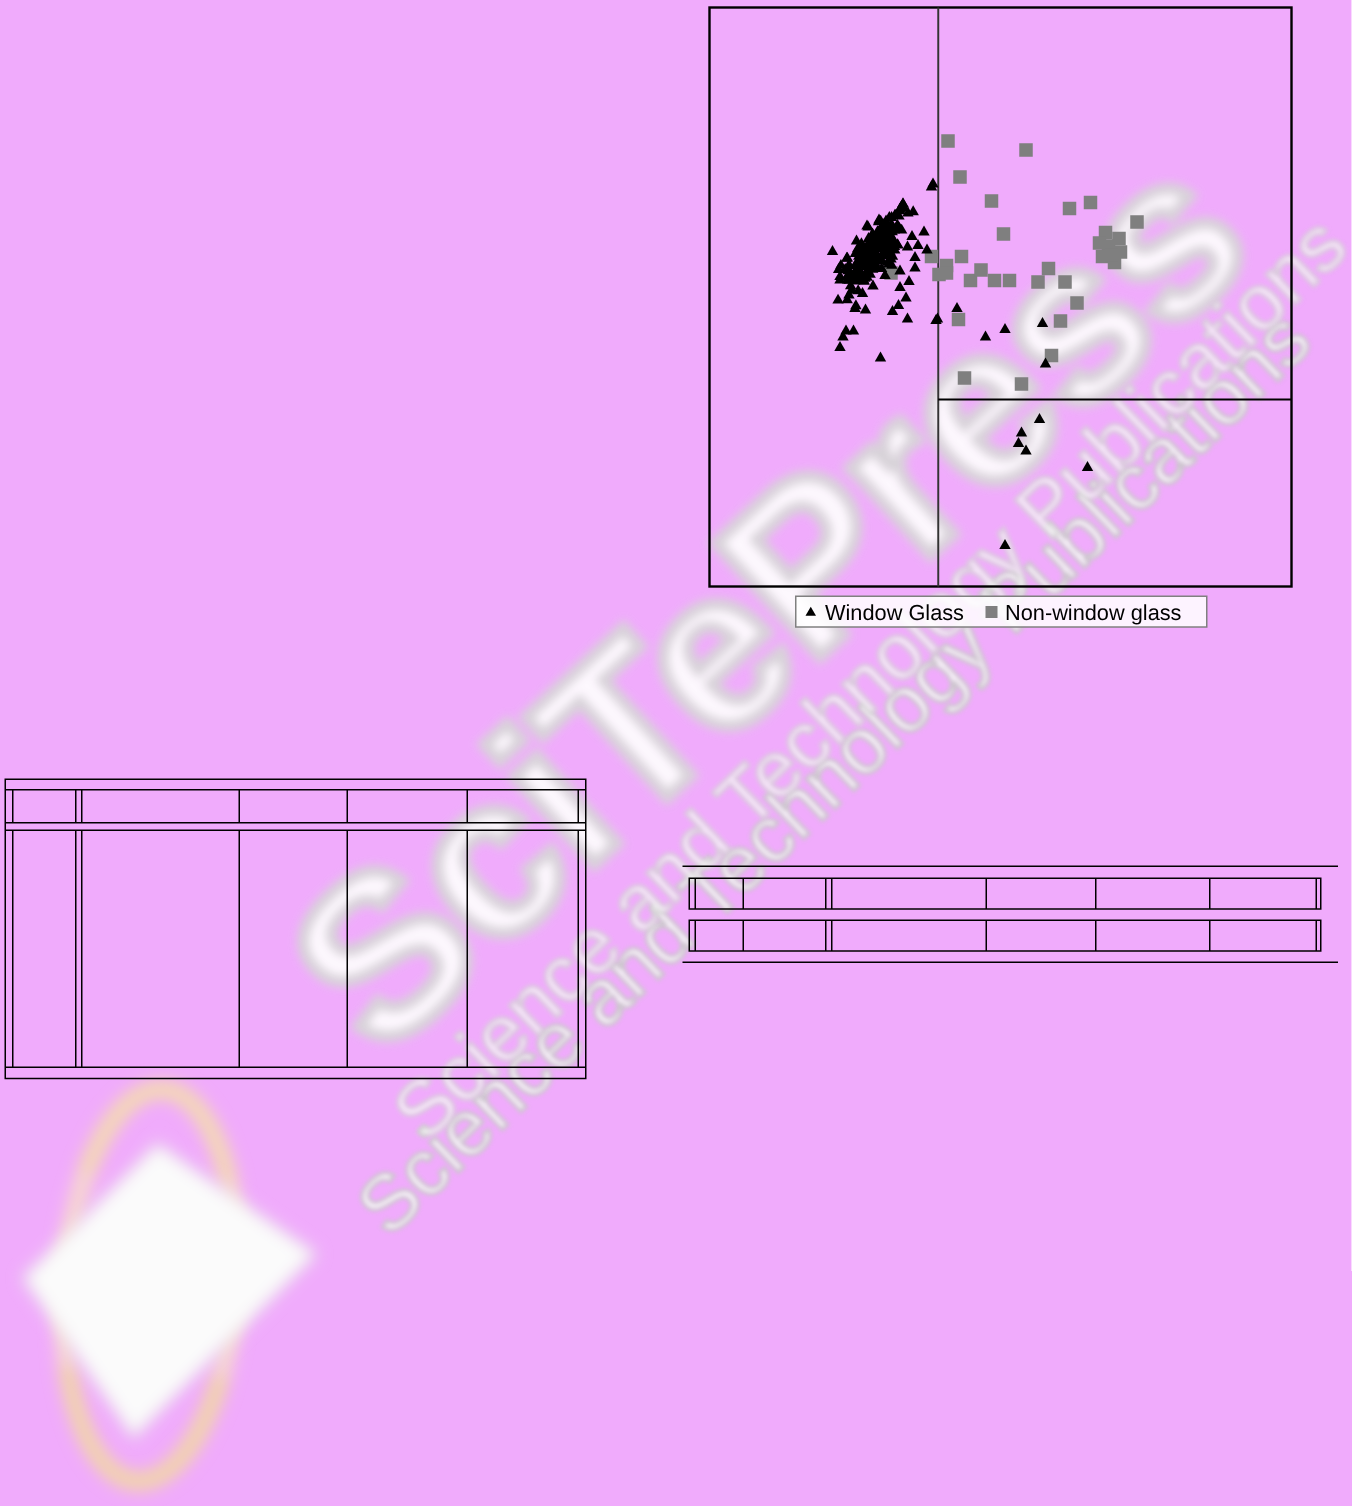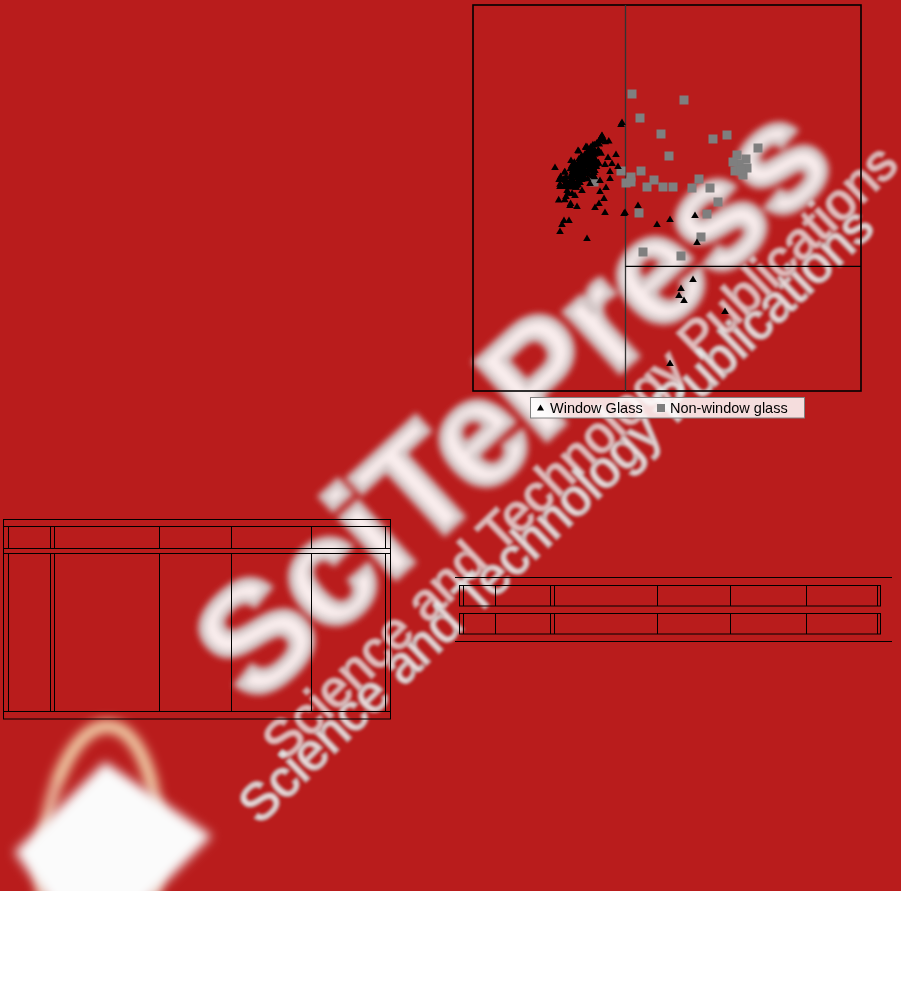--- a/index.html
+++ b/index.html
@@ -1,16 +1,16 @@
 <!DOCTYPE html>
 <html><head>
 <meta charset="utf-8">
 <style>
 html,body{margin:0;padding:0;background:#fff;}
-#page{position:relative;width:901px;height:891px;background:#b91c1c;overflow:hidden;font-family:"Liberation Sans",sans-serif;}
+#page{position:relative;width:901px;height:1004px;background:#f0abfc;overflow:hidden;font-family:"Liberation Sans",sans-serif;}
 </style>
 </head>
 <body>
 <div id="page">
 <svg width="901" height="1004" viewBox="0 0 901 1004">
 <defs>
 <filter id="soft" x="-20%" y="-20%" width="140%" height="140%">
           <feGaussianBlur stdDeviation="3.2"></feGaussianBlur>
         </filter>
 <filter id="soft2" x="-20%" y="-20%" width="140%" height="140%">

